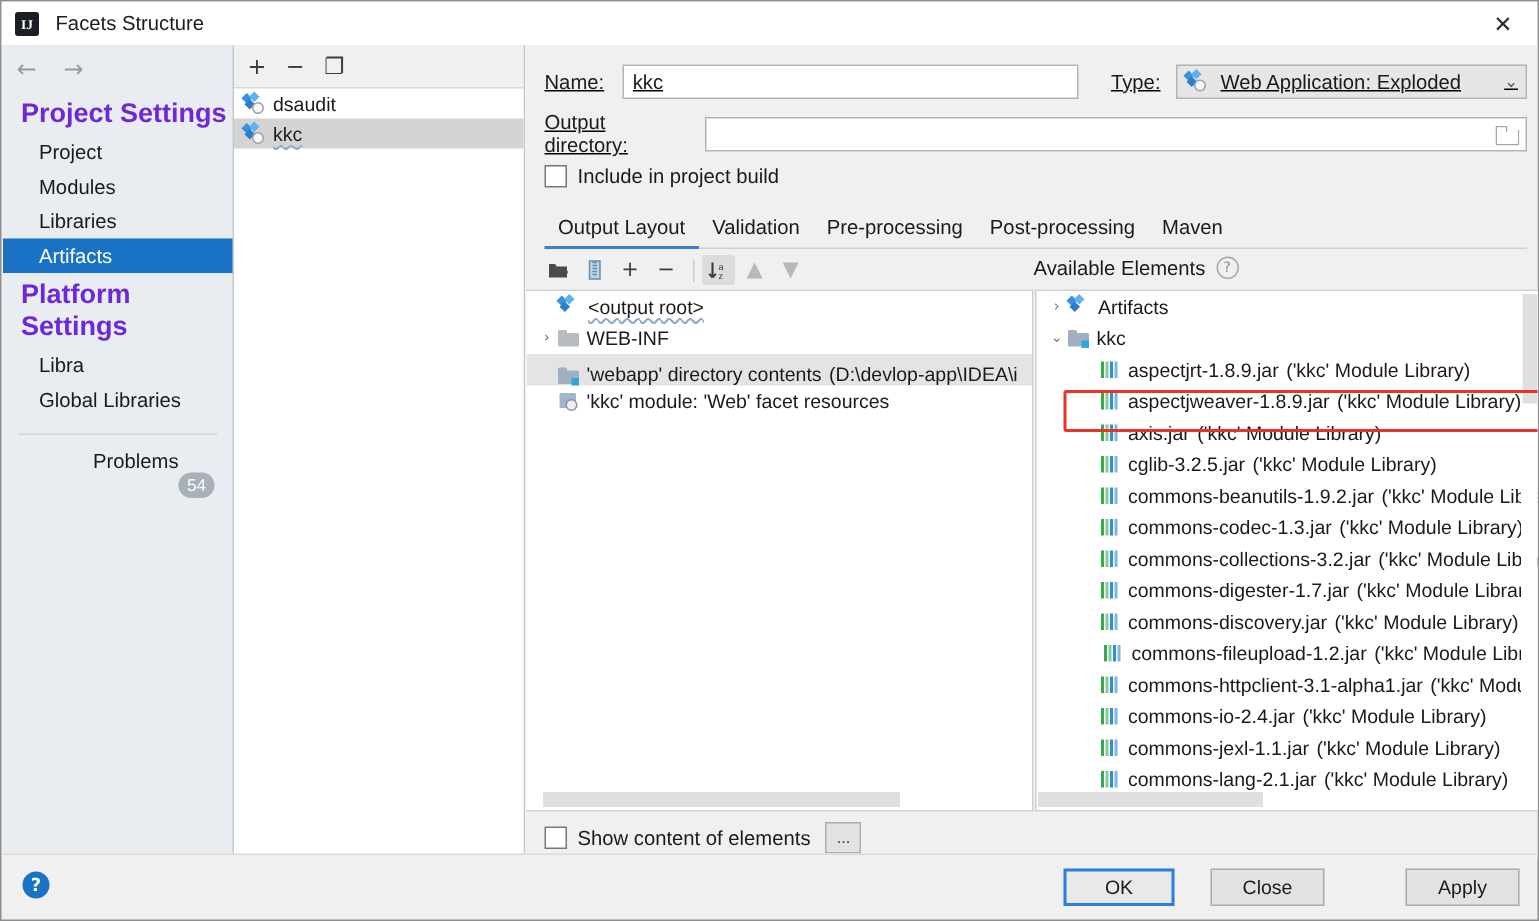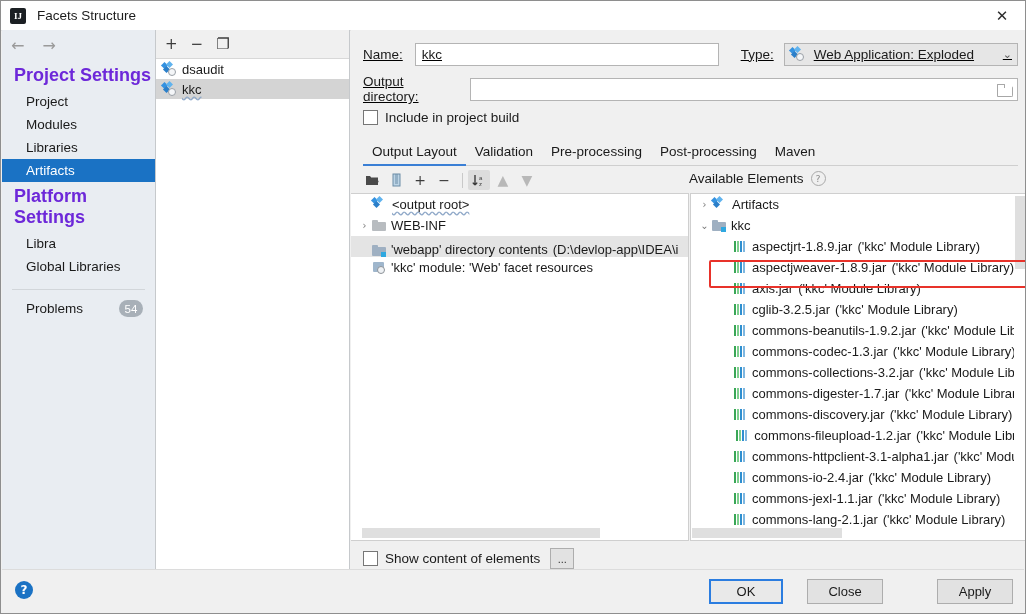--- a/index.html
+++ b/index.html
@@ -80,21 +80,21 @@
   .sb-item.selected {
     background: #1a72c4; color: #ffffff;
   }
   #sb-divider {
     margin: 11px 10px 0 10px;
     border-top: 1px solid #d2d6da;
   }
   #sb-problems {
     display: flex; align-items: center;
     padding: 10px 0 0 24px;
-    font-size: 13.5px; color: #1a1a1a;
+    font-size: 13.5px; color: #1a1a1a; flex-direction: column;
   }
   #problems-badge {
     margin-left: auto; margin-right: 12px;
     background: #a8b0b8; color: #ffffff;
     border-radius: 9px;
     min-width: 24px; height: 17px;
     font-size: 11.5px;
     display: flex; align-items: center; justify-content: center;
     padding: 0 5px; box-sizing: border-box;
   }

